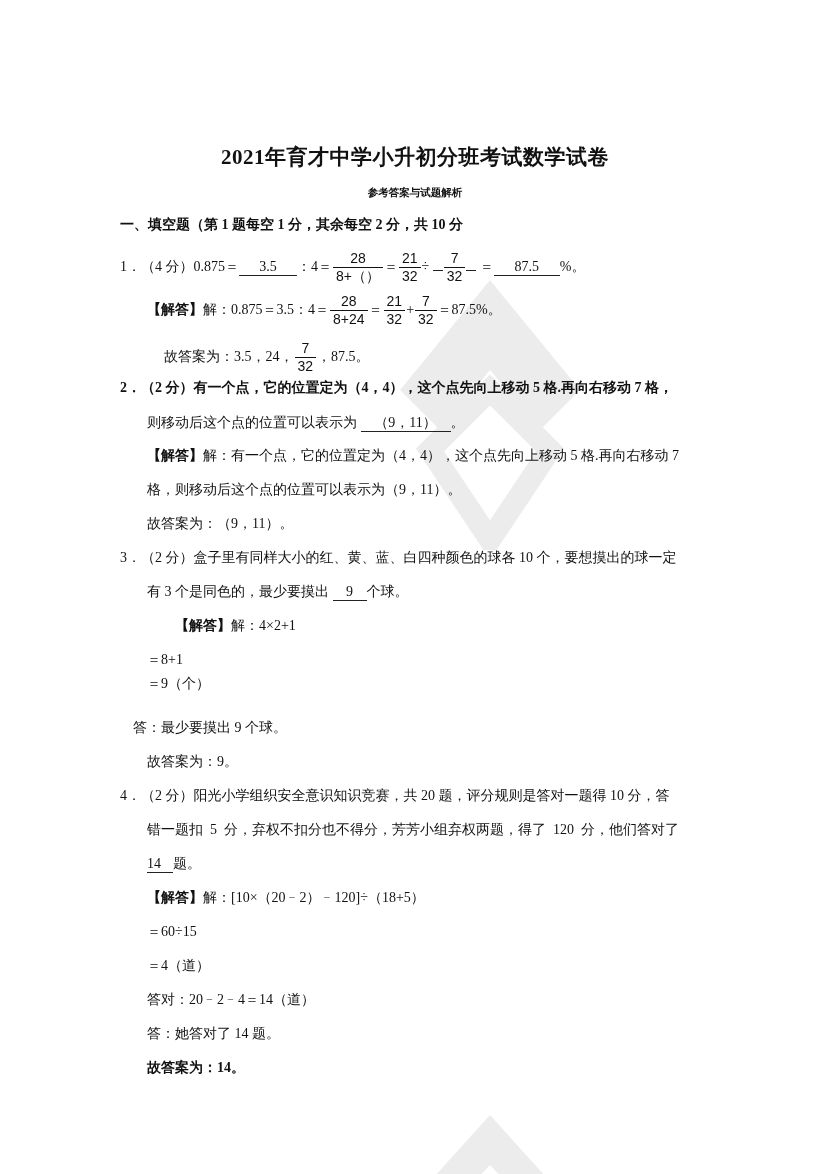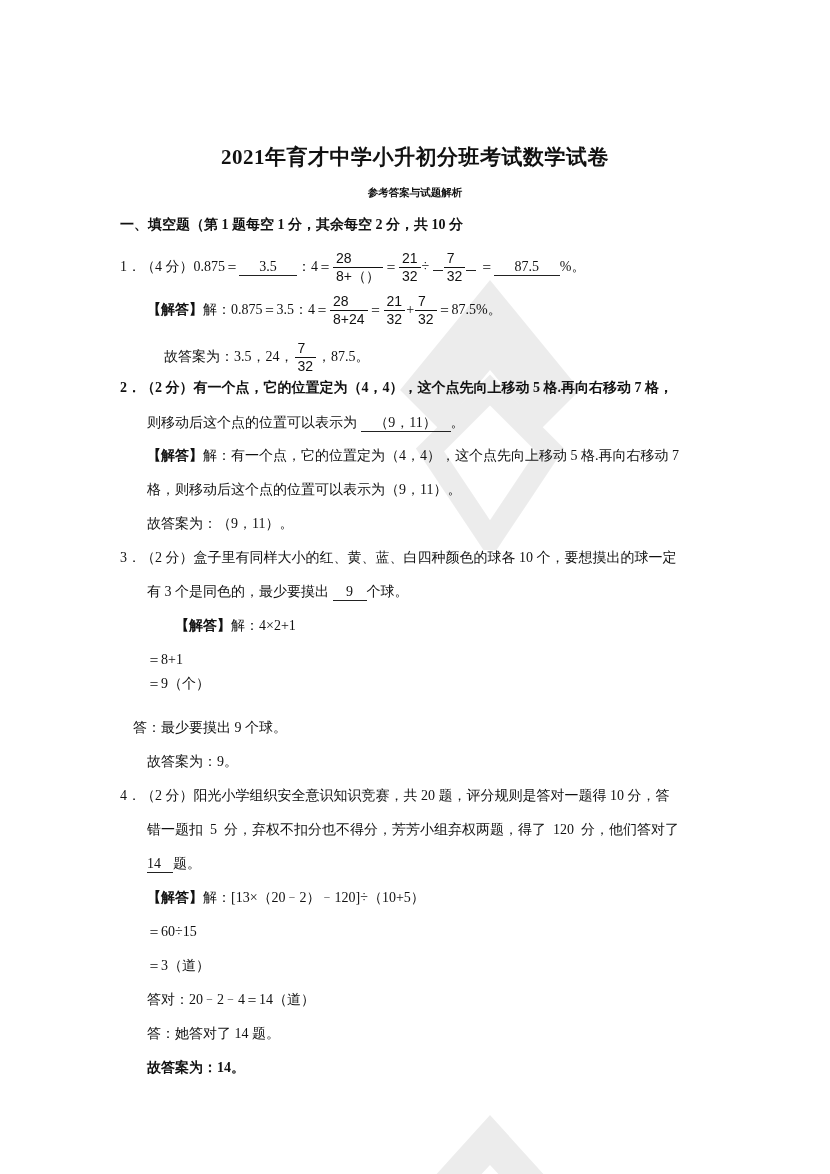--- a/index.html
+++ b/index.html
@@ -9,21 +9,21 @@
   .watermark { position:absolute; pointer-events:none; opacity:0.07; }
   .wm1 { left:390px; top:270px; width:200px; height:280px; }
   .wm2 { left:390px; top:1110px; width:200px; height:120px; }
   .title { position:absolute; top:143px; left:0; width:830px; text-align:center;
            font-size:21px; font-weight:bold; letter-spacing:0.5px; }
   .subtitle { position:absolute; top:186px; left:0; width:830px; text-align:center;
               font-size:10.5px; font-weight:bold; }
   .section { position:absolute; left:120px; top:216px; font-size:14px; font-weight:bold; }
   .line { position:absolute; font-size:14px; white-space:nowrap; line-height:20px; }
   .u { display:inline-block; border-bottom:1px solid #222; text-align:center; line-height:16px; }
-  .frac { display:inline-block; vertical-align:middle; text-align:left;
+  .frac { display:inline-block; vertical-align:middle; text-align:center;
           font-family:"Liberation Sans","DejaVu Sans",sans-serif; font-size:14px; margin:0 1px; }
   .frac .num { display:block; border-bottom:1px solid #111; padding:0 3px; line-height:17px; }
   .frac .den { display:block; line-height:17px; padding:0 3px; }
   .b { font-weight:bold; }
 </style>
 </head>
 <body>
 
 <div class="page">
 
@@ -76,21 +76,21 @@
   <div class="line" style="left:147px; top:752px;">故答案为：9。</div>
 
   <div class="line" style="left:120px; top:786px;">
     <span>4．</span><span>（2 分）</span><span>阳光小学组织安全意识知识竞赛，共 20 题，评分规则是答对一题得 10 分，答</span>
   </div>
   <div class="line" style="left:147px; top:820px; white-space:pre;">错一题扣  5  分，弃权不扣分也不得分，芳芳小组弃权两题，得了  120  分，他们答对了</div>
   <div class="line" style="left:147px; top:854px;">
     <span class="u" style="width:26px; text-align:left">14</span><span>题。</span>
   </div>
   <div class="line" style="left:147px; top:888px;">
-    <span class="b">【解答】</span><span>解：[13×（20﹣2）﹣120]÷（10+5）</span>
+    <span class="b">【解答】</span><span>解：[10×（20﹣2）﹣120]÷（18+5）</span>
   </div>
   <div class="line" style="left:147px; top:922px;">＝60÷15</div>
-  <div class="line" style="left:147px; top:956px;">＝3（道）</div>
+  <div class="line" style="left:147px; top:956px;">＝4（道）</div>
   <div class="line" style="left:147px; top:990px;">答对：20﹣2﹣4＝14（道）</div>
   <div class="line" style="left:147px; top:1024px;">答：她答对了 14 题。</div>
   <div class="line" style="left:147px; top:1058px;font-weight:bold;">故答案为：14。</div>
 
 </div>
 
 </body></html>

